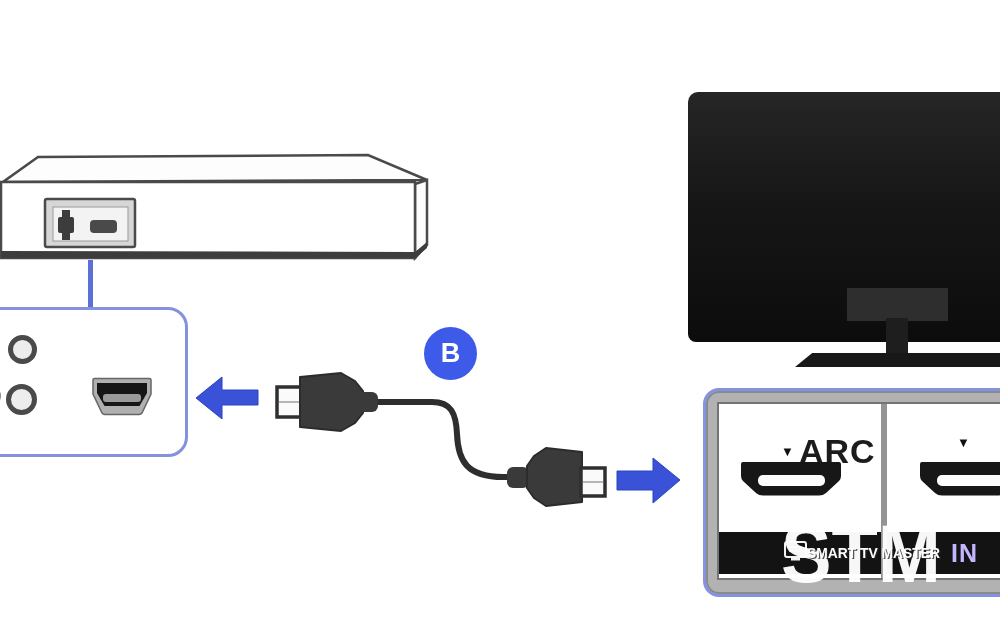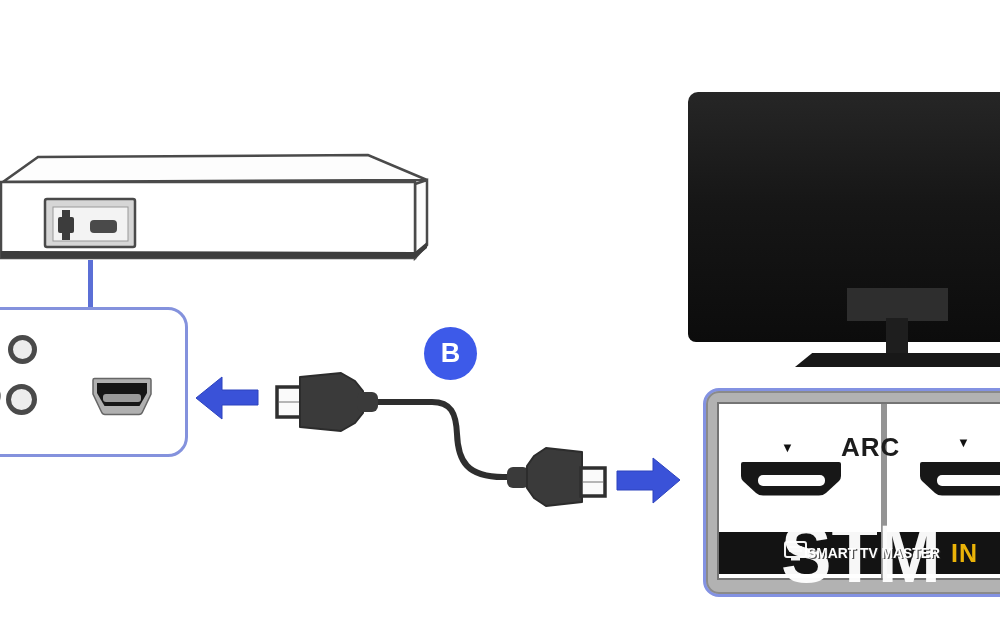--- a/index.html
+++ b/index.html
@@ -61,30 +61,30 @@
   }
   .tv-panel-inner{
     position:absolute;left:11px;top:11px;width:340px;height:178px;
     background:#ffffff;border:2px solid #747474;box-sizing:border-box;
   }
   .tvp-divider{position:absolute;left:162px;top:0;width:6px;height:100%;background:#949494;}
   .port-label{
     position:absolute;display:flex;align-items:center;gap:5px;color:#1c1c1c;
   }
   .port-label .tri{font-size:13px;line-height:1;color:#111;}
-  .port-label .txt{font-size:26px;font-weight:bold;letter-spacing:1px;line-height:1;margin-left:42px;}
+  .port-label .txt{font-size:34px;font-weight:bold;letter-spacing:1px;line-height:1;}
   .label-a{left:62px;top:30px;}
   .label-b2{left:238px;top:32px;}
   .tv-hdmi-a{position:absolute;left:20px;top:56px;}
   .tv-hdmi-b{position:absolute;left:199px;top:56px;}
   .bar{position:absolute;top:128px;height:42px;background:#131313;}
   .bar-a{left:0;width:162px;}
   .bar-b{left:168px;width:175px;}
   .bar-in{
-    position:absolute;left:64px;top:7px;color:#eab308;font-size:25px;font-weight:bold;letter-spacing:1px;
+    position:absolute;left:64px;top:7px;color:#c4b5fd;font-size:25px;font-weight:bold;letter-spacing:1px;
   }
 
   
   .watermark-svg{left:770px;top:505px;pointer-events:none;}
 </style>
 </head>
 <body>
 
 <div class="stage">
 

